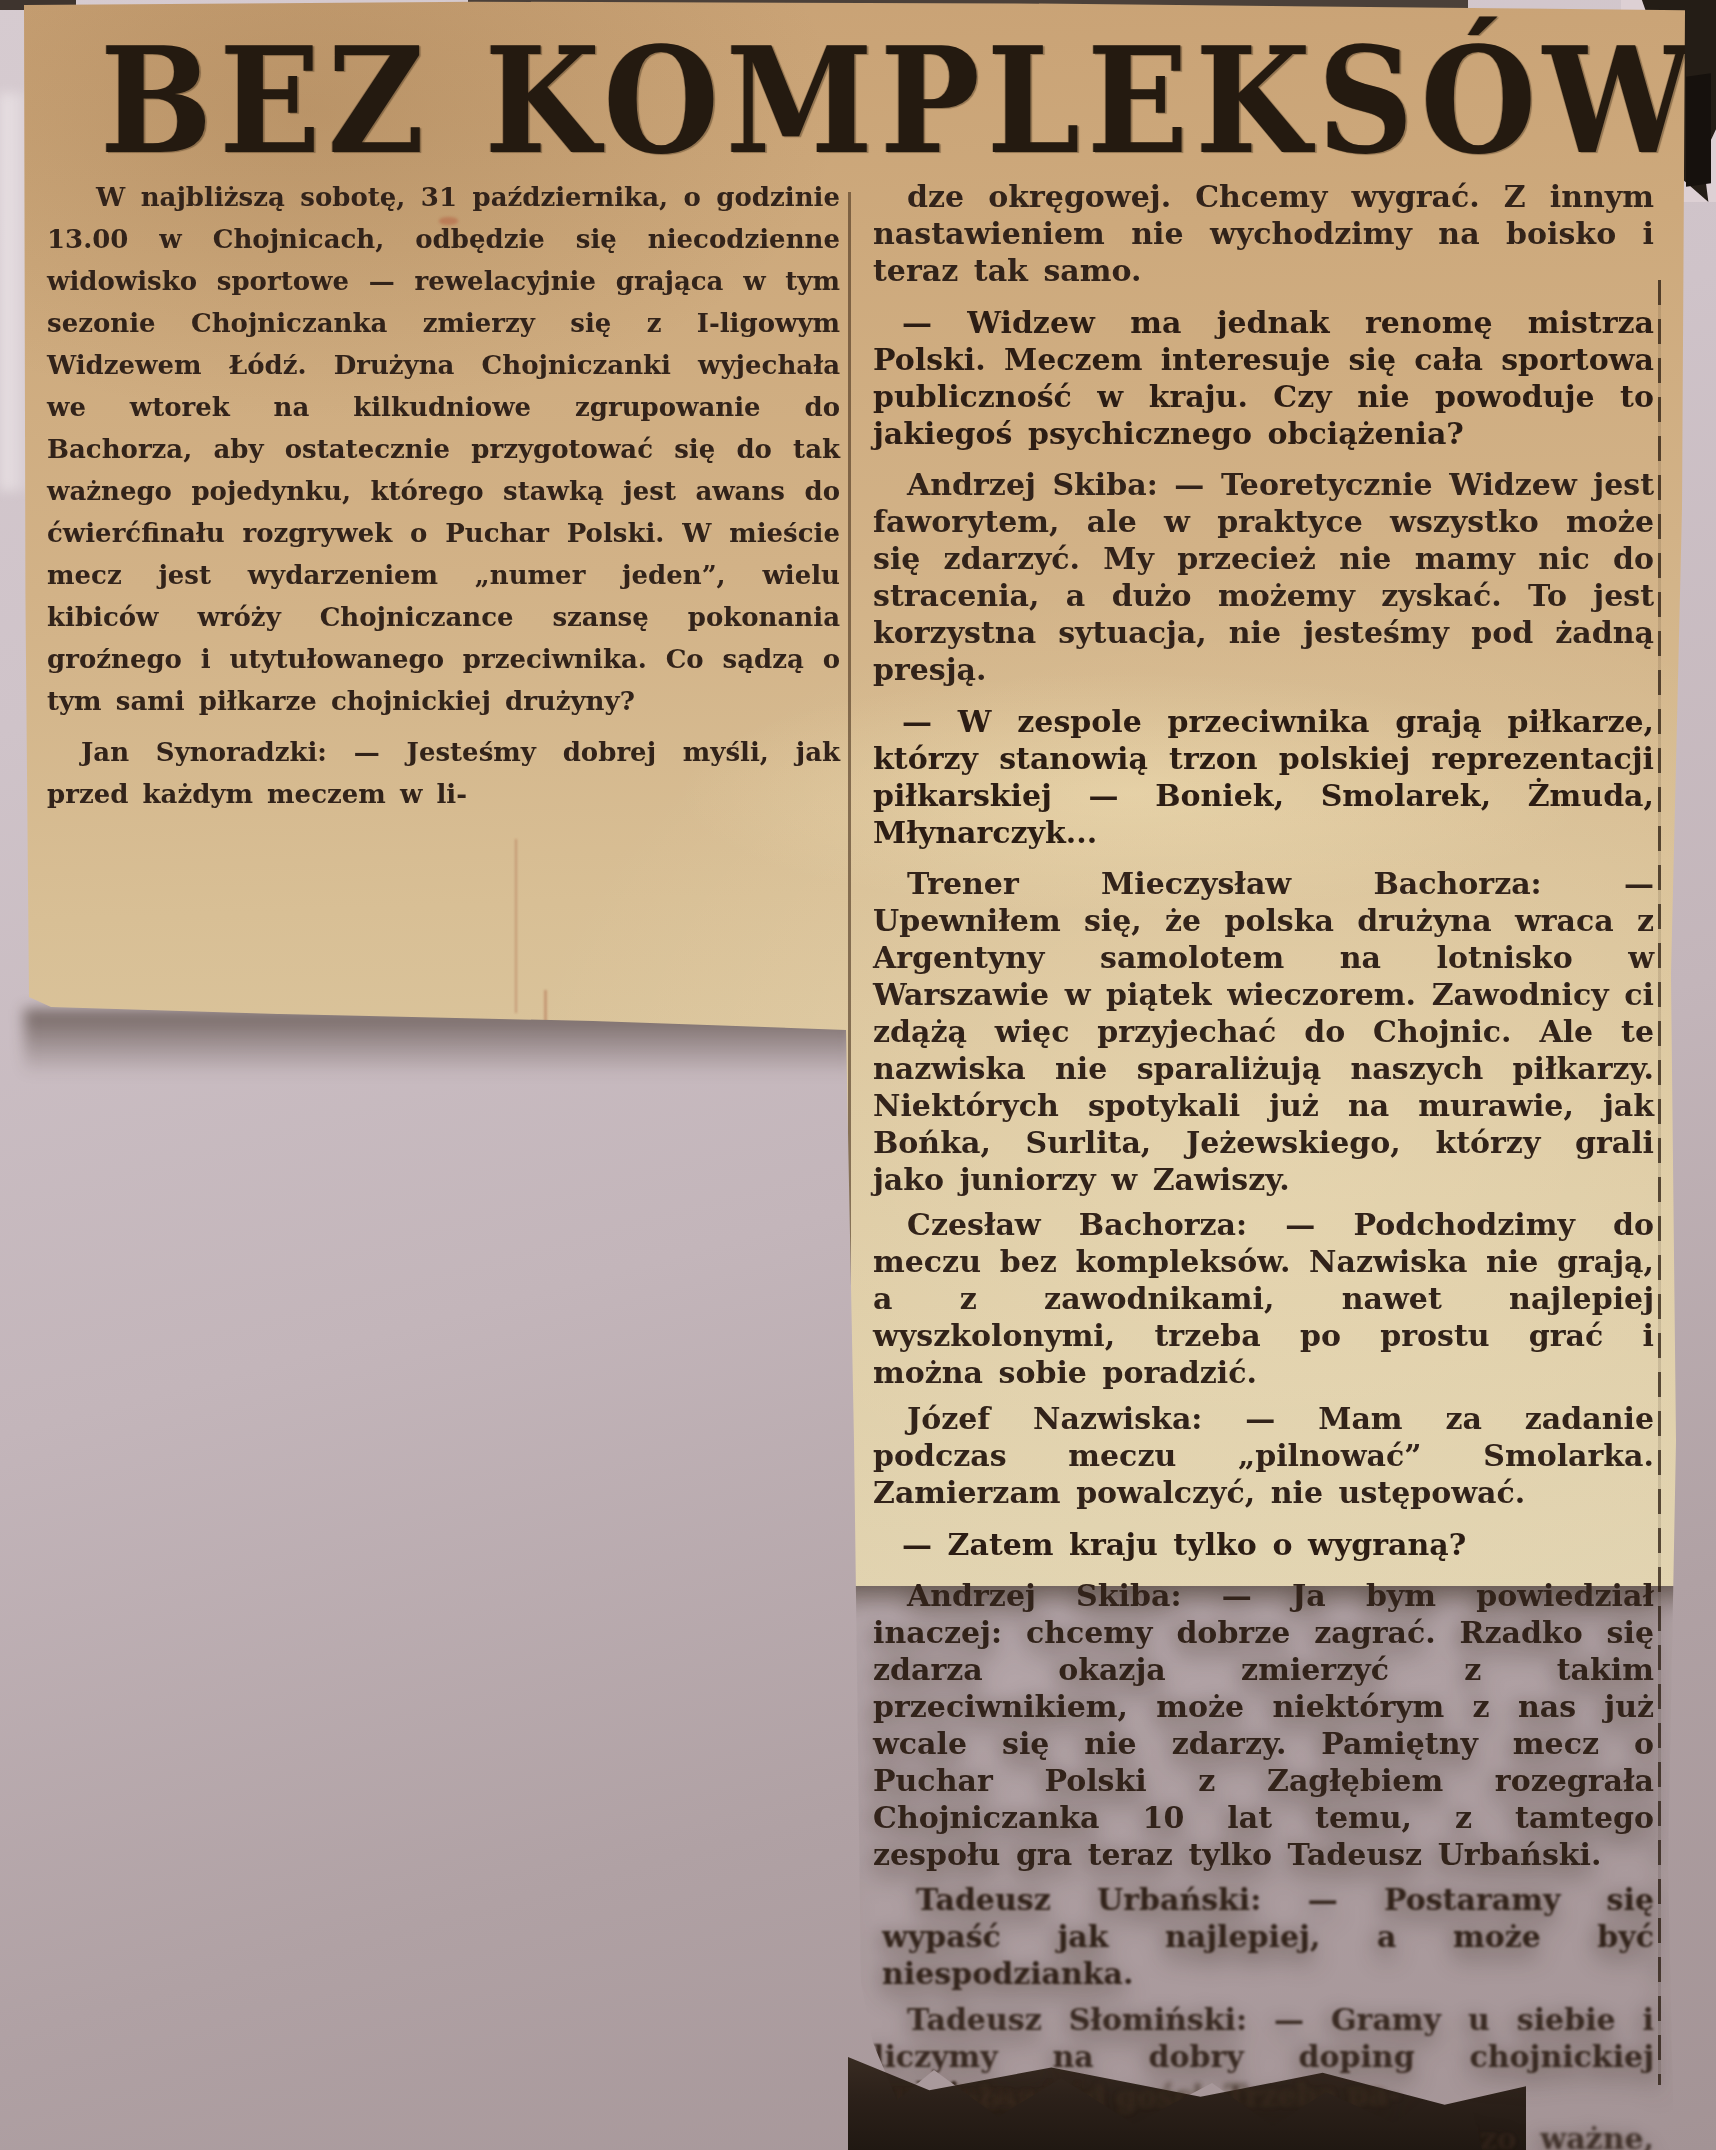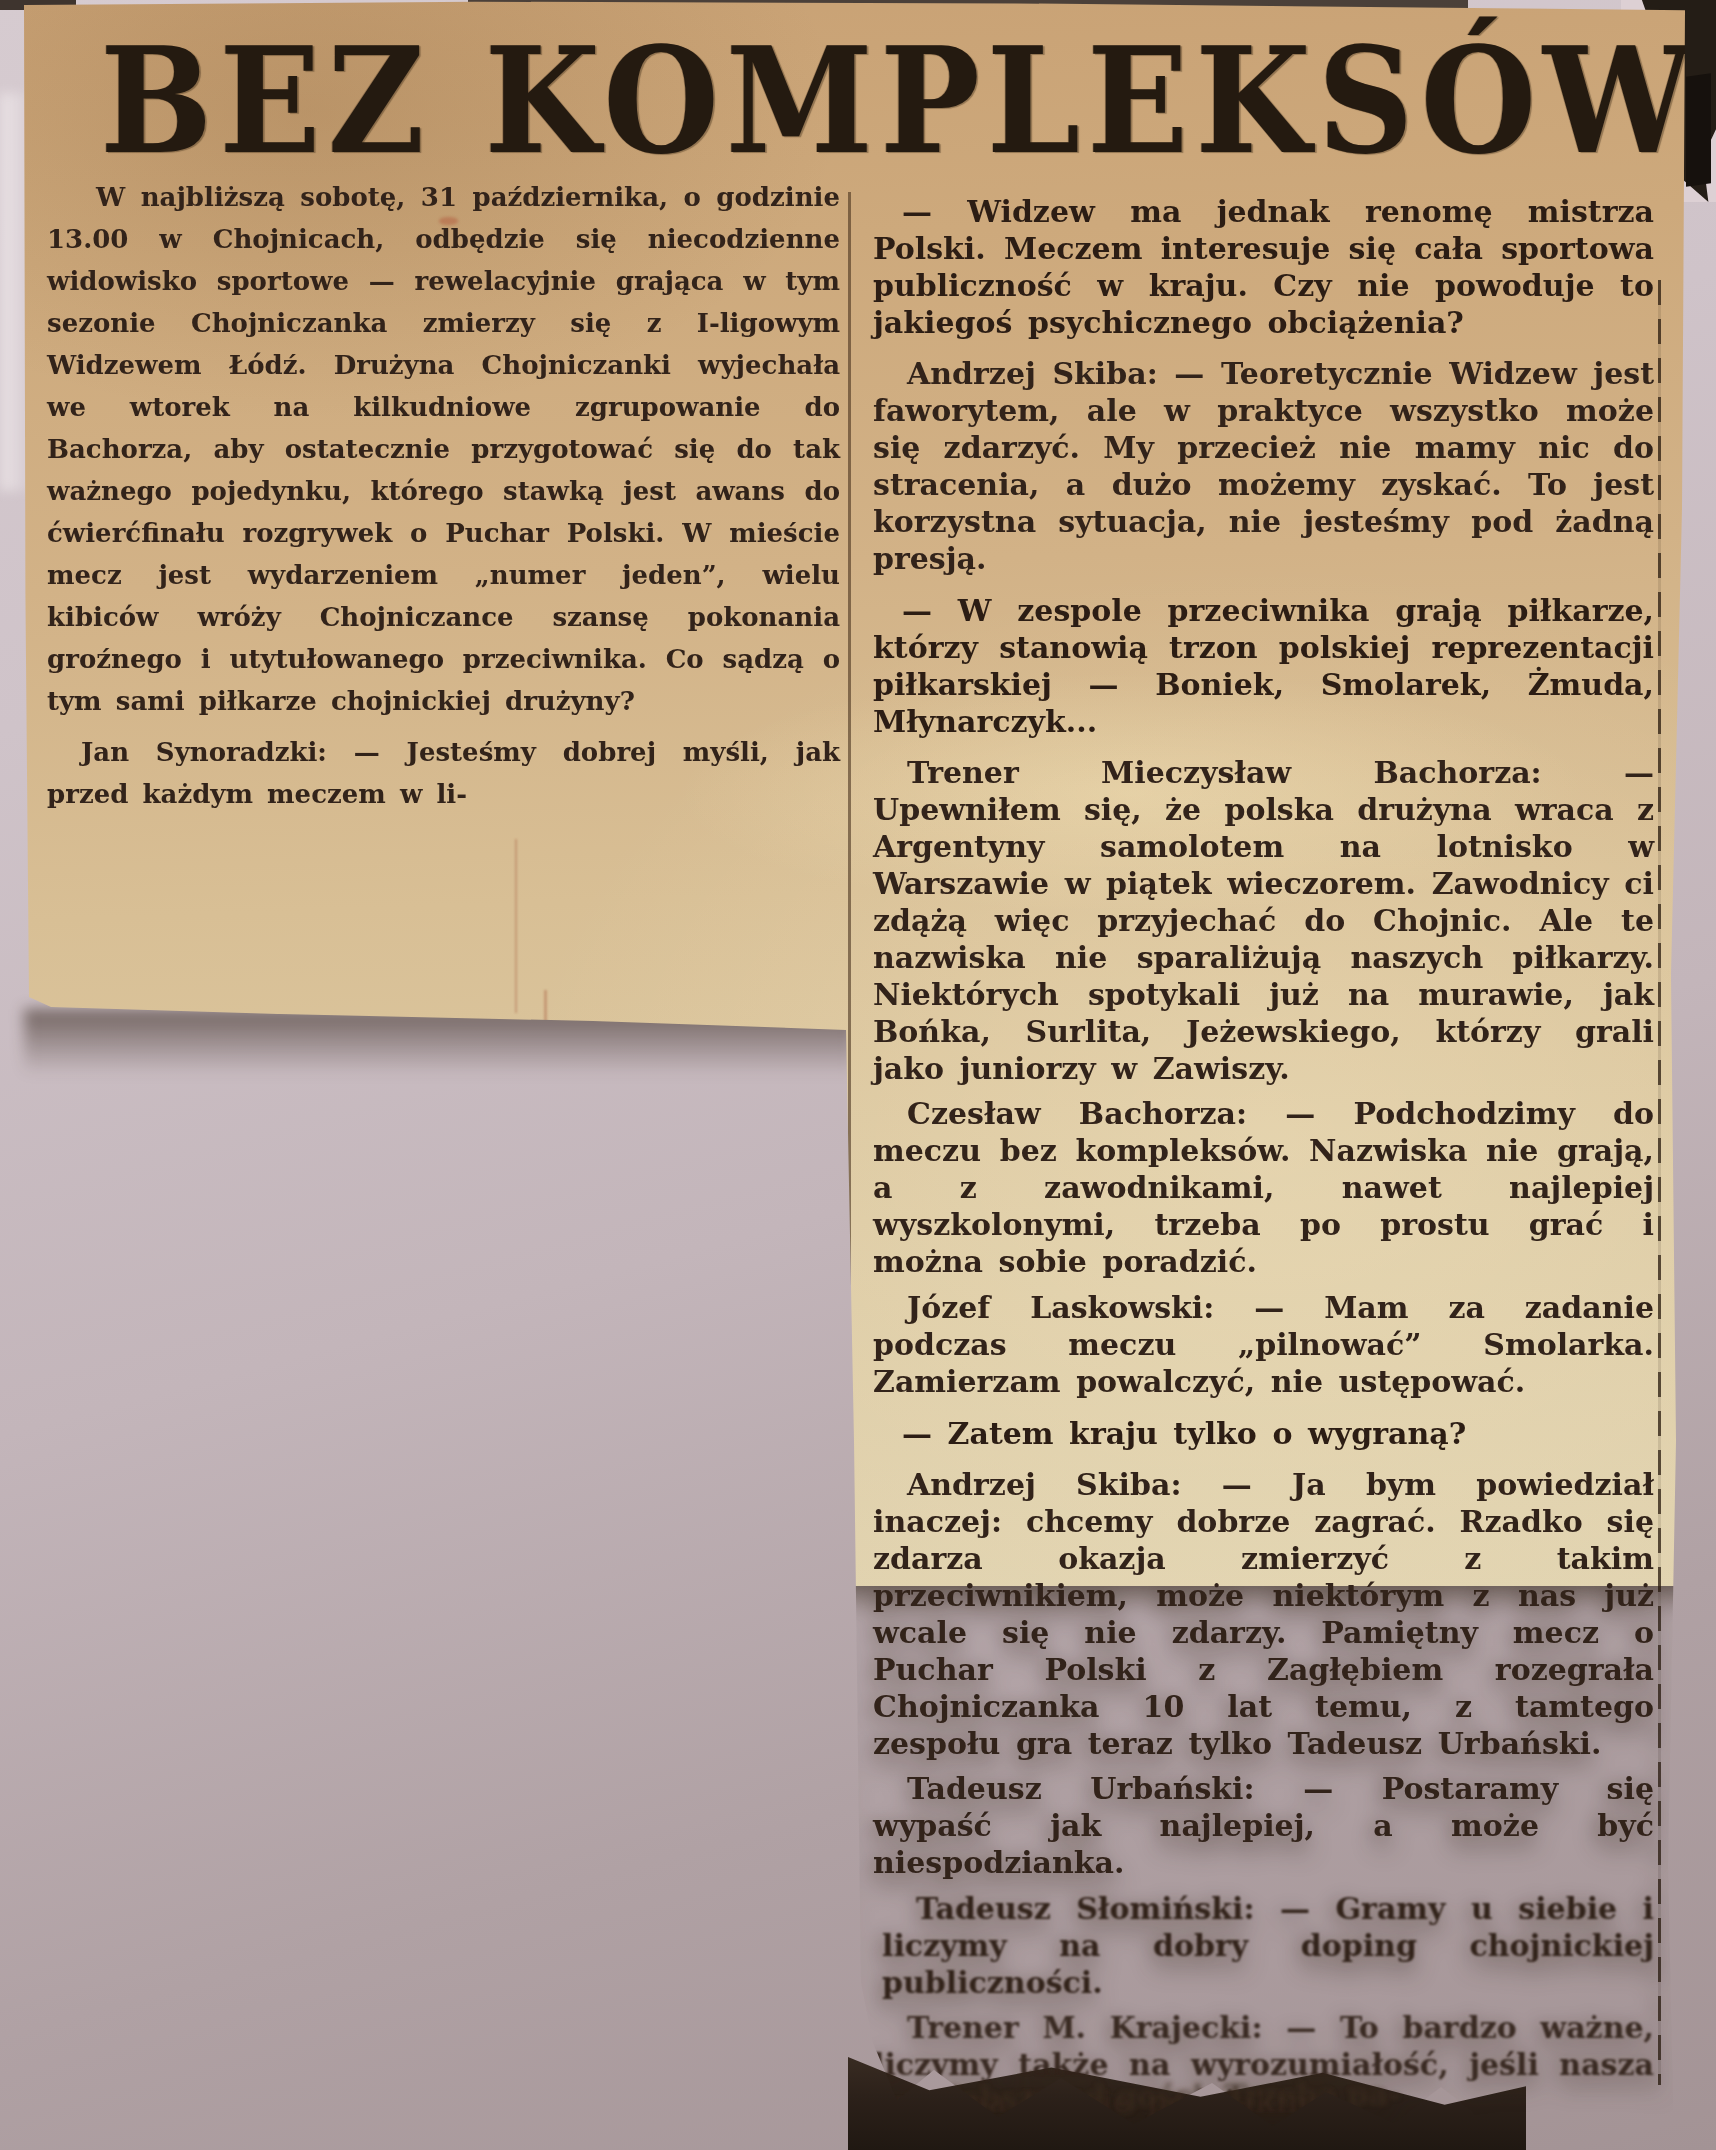--- a/index.html
+++ b/index.html
@@ -100,26 +100,27 @@
     <div class="abs col-rule"></div>
     <div class="abs edge-rule"></div>
 
     <div class="abs headline">BEZ KOMPLEKSÓW</div>
 
     <div class="abs col col-left">
         <p class="lead">W najbliższą sobotę, 31 października, o godzinie 13.00 w Chojnicach, odbędzie się niecodzienne widowisko sportowe — rewelacyjnie grająca w tym sezonie Chojniczanka zmierzy się z I-ligowym Widzewem Łódź. Drużyna Chojniczanki wyjechała we wtorek na kilkudniowe zgrupowanie do Bachorza, aby ostatecznie przygotować się do tak ważnego pojedynku, którego stawką jest awans do ćwierćfinału rozgrywek o Puchar Polski. W mieście mecz jest wydarzeniem „numer jeden”, wielu kibiców wróży Chojniczance szansę pokonania groźnego i utytułowanego przeciwnika. Co sądzą o tym sami piłkarze chojnickiej drużyny?</p>
         <p class="answer"><b>Jan Synoradzki: </b>— Jesteśmy dobrej myśli, jak przed każdym meczem w li-</p>
       </div>
     <div class="abs col col-right">
+        <p class="answer">dze okręgowej. Chcemy wygrać. Z innym nastawieniem nie wychodzimy na boisko i teraz tak samo.</p>
         <p class="question">— Widzew ma jednak renomę mistrza Polski. Meczem interesuje się cała sportowa publiczność w kraju. Czy nie powoduje to jakiegoś psychicznego obciążenia?</p>
         <p class="answer"><b>Andrzej Skiba: </b>— Teoretycznie Widzew jest faworytem, ale w praktyce wszystko może się zdarzyć. My przecież nie mamy nic do stracenia, a dużo możemy zyskać. To jest korzystna sytuacja, nie jesteśmy pod żadną presją.</p>
         <p class="question">— W zespole przeciwnika grają piłkarze, którzy stanowią trzon polskiej reprezentacji piłkarskiej — Boniek, Smolarek, Żmuda, Młynarczyk...</p>
         <p class="answer"><b>Trener Mieczysław Bachorza: </b>— Upewniłem się, że polska drużyna wraca z Argentyny samolotem na lotnisko w Warszawie w piątek wieczorem. Zawodnicy ci zdążą więc przyjechać do Chojnic. Ale te nazwiska nie sparaliżują naszych piłkarzy. Niektórych spotykali już na murawie, jak Bońka, Surlita, Jeżewskiego, którzy grali jako juniorzy w Zawiszy.</p>
         <p class="answer"><b>Czesław Bachorza: </b>— Podchodzimy do meczu bez kompleksów. Nazwiska nie grają, a z zawodnikami, nawet najlepiej wyszkolonymi, trzeba po prostu grać i można sobie poradzić.</p>
-        <p class="answer"><b>Józef Laskowski: </b>— Mam za zadanie podczas meczu „pilnować” Smolarka. Zamierzam powalczyć, nie ustępować.</p>
+        <p class="answer"><b>Józef Nazwiska: </b>— Mam za zadanie podczas meczu „pilnować” Smolarka. Zamierzam powalczyć, nie ustępować.</p>
         <p class="question">— Zatem kraju tylko o wygraną?</p>
         <p class="answer"><b>Andrzej Skiba: </b>— Ja bym powiedział inaczej: chcemy dobrze zagrać. Rzadko się zdarza okazja zmierzyć z takim przeciwnikiem, może niektórym z nas już wcale się nie zdarzy. Pamiętny mecz o Puchar Polski z Zagłębiem rozegrała Chojniczanka 10 lat temu, z tamtego zespołu gra teraz tylko Tadeusz Urbański.</p>
         <p class="answer"><b>Tadeusz Urbański: </b>— Postaramy się wypaść jak najlepiej, a może być niespodzianka.</p>
         <p class="answer"><b>Tadeusz Słomiński: </b>— Gramy u siebie i liczymy na dobry doping chojnickiej publiczności.</p>
         <p class="answer"><b>Trener M. Krajecki: </b>— To bardzo ważne, liczymy także na wyrozumiałość, jeśli nasza drużyna będzie pod jakimś</p>
       </div>
 
     <div class="abs torn-frag">słabsza od gości. Trzeba pa-</div>
   </div>
 

